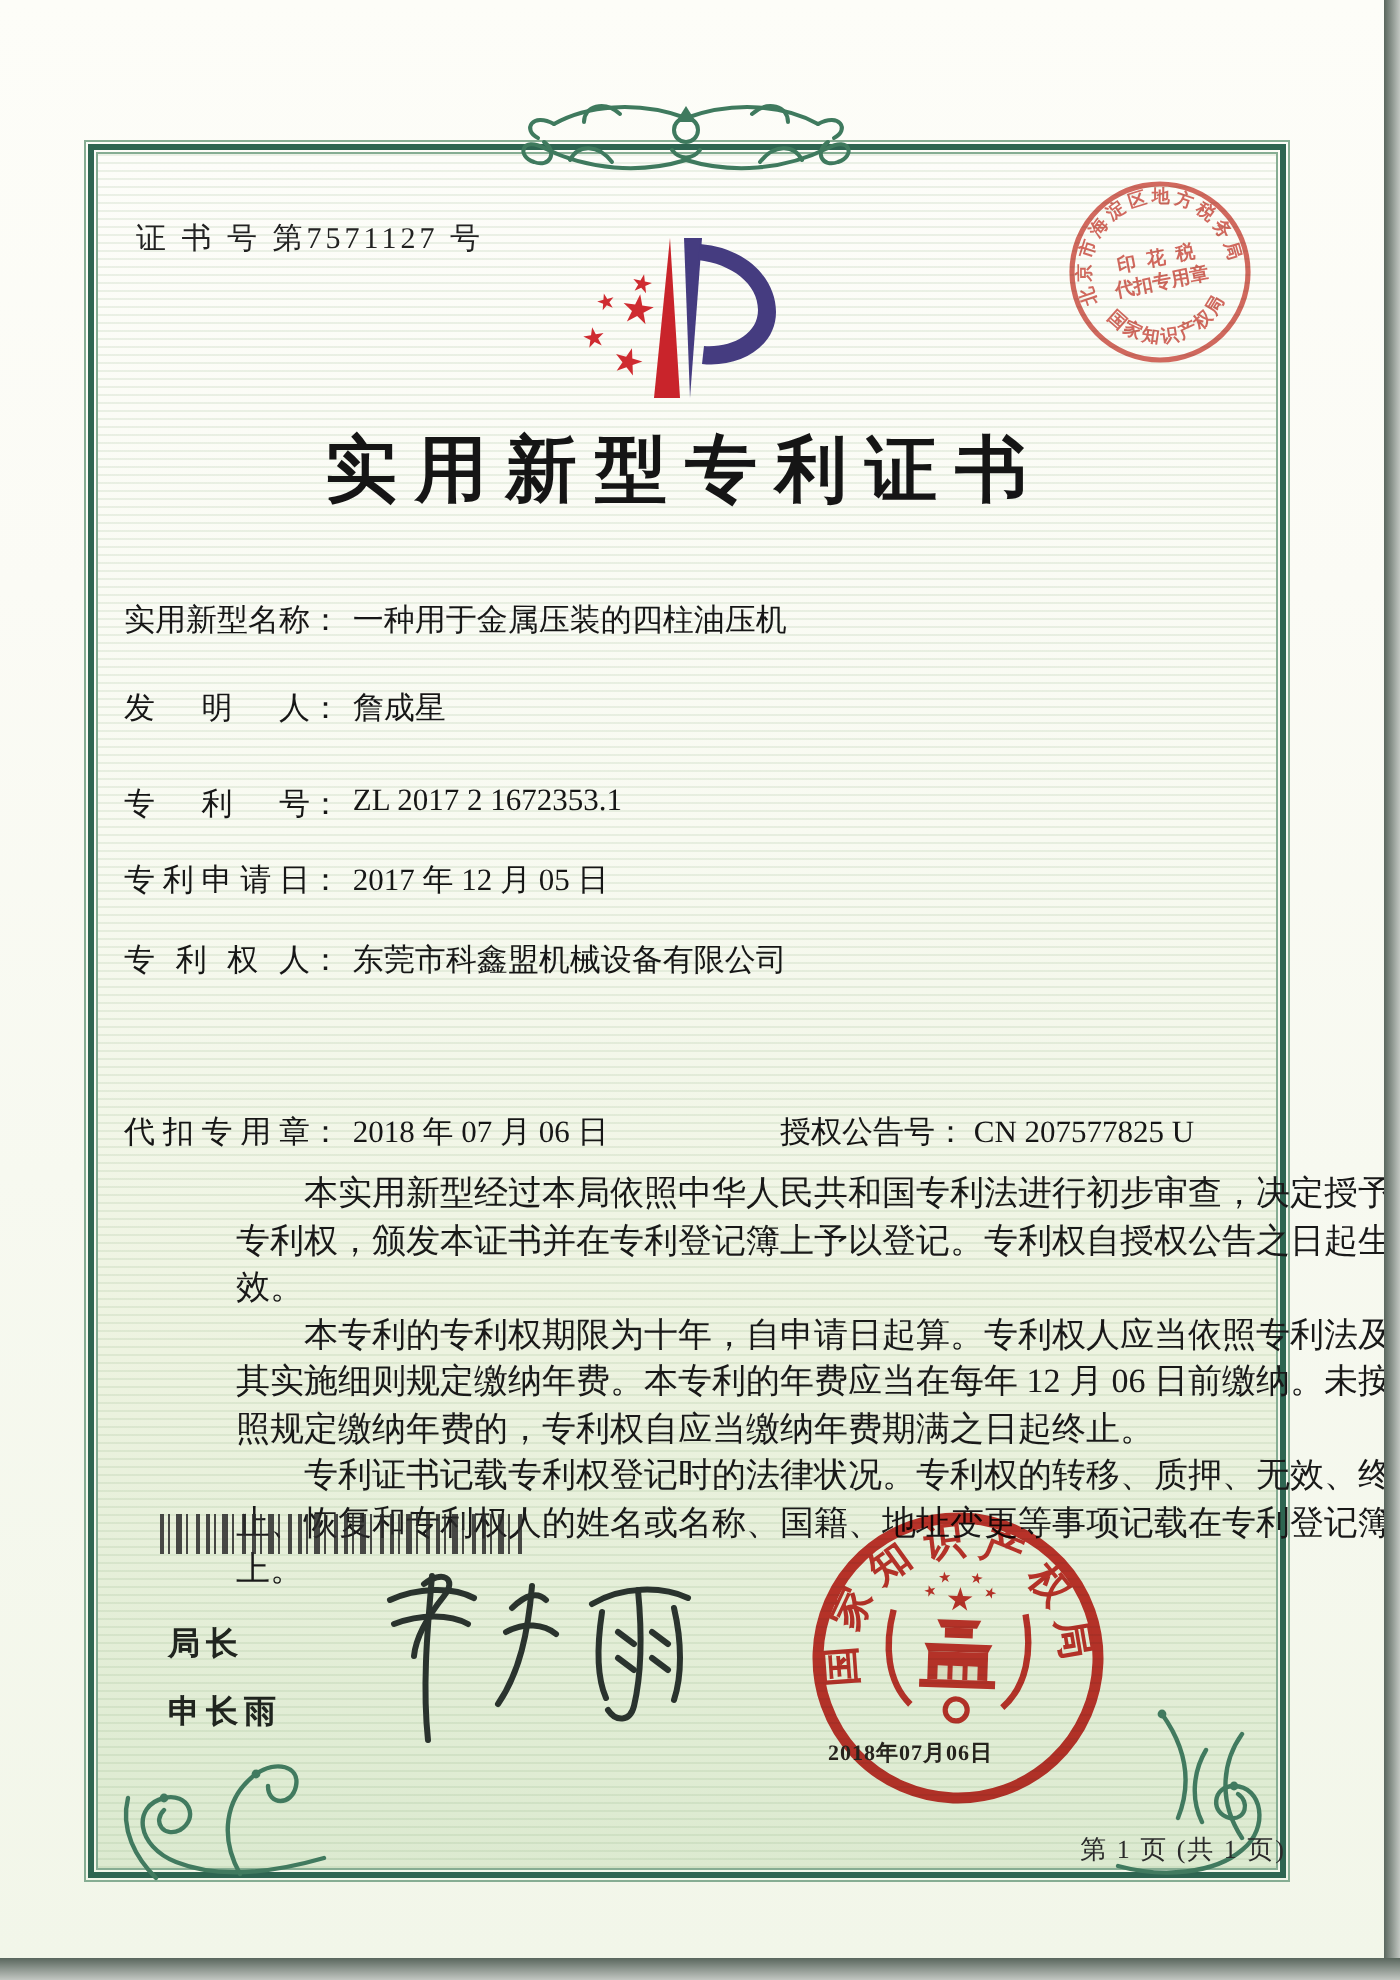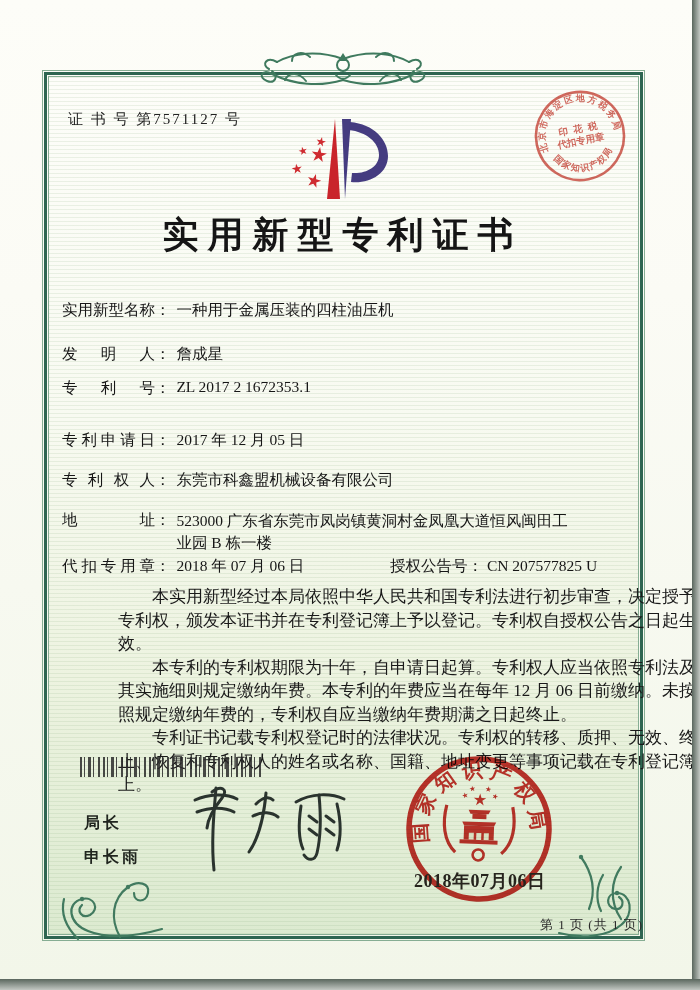--- a/index.html
+++ b/index.html
@@ -31,21 +31,21 @@
   .paras p{margin:0;text-indent:2em;}
   .barcode{left:80px;top:757px;width:181px;height:20px;
     background:repeating-linear-gradient(90deg,
       #2a2a2a 0 2px,transparent 2px 4px,#2a2a2a 4px 5px,transparent 5px 8px,
       #2a2a2a 8px 11px,transparent 11px 13px,#2a2a2a 13px 14px,transparent 14px 18px,
       #2a2a2a 18px 20px,transparent 20px 23px);opacity:.85;}
   .director{left:84px;top:806px;font-family:"Liberation Sans","DejaVu Sans",sans-serif;
     font-weight:700;font-size:16px;color:#20251f;line-height:34px;letter-spacing:3px;}
   .sig-svg{left:150px;top:780px;}
   .seal-svg{left:404px;top:754px;opacity:.93;mix-blend-mode:multiply;transform:rotate(2deg);}
-  .seal-date{left:414px;top:869px;width:140px;font-size:18px;font-weight:600;
+  .seal-date{left:414px;top:869px;width:140px;font-size:11px;font-weight:600;
     color:#26231d;letter-spacing:.5px;}
   .stamp-svg{left:530px;top:84px;transform:rotate(-11deg);opacity:.9;mix-blend-mode:multiply;}
   .crest{left:248px;top:47px;}
   .orn-left{left:48px;top:857px;}
   .orn-right{left:551px;top:849px;}
   .logo{left:281px;top:111px;}
   .page-footer{left:42px;top:916px;width:601px;text-align:right;font-size:13px;
     color:#2a2a2a;letter-spacing:1px;}
   .edge-right{position:absolute;left:692px;top:0;width:8px;height:990px;
     background:linear-gradient(90deg,#59665d,#c2c7c2);}
@@ -118,35 +118,31 @@
   <div class="abs frow" style="top:300px">
     <span class="flabel">实用新型名称</span><span class="fcolon">：</span>
     <span class="fvalue">一种用于金属压装的四柱油压机</span>
   </div>
 
   <div class="abs doc-title">实用新型专利证书</div>
   <div class="abs frow" style="top:344px">
     <span class="flabel">发明人</span><span class="fcolon">：</span>
     <span class="fvalue">詹成星</span>
   </div>
-  <div class="abs frow" style="top:378px">
+  <div class="abs frow" style="top:392px">
     <span class="flabel">专利号</span><span class="fcolon">：</span>
     <span class="fvalue">ZL 2017 2 1672353.1</span>
   </div>
   <div class="abs frow" style="top:430px">
     <span class="flabel">专利申请日</span><span class="fcolon">：</span>
     <span class="fvalue">2017 年 12 月 05 日</span>
   </div>
   <div class="abs frow" style="top:470px">
     <span class="flabel">专利权人</span><span class="fcolon">：</span>
     <span class="fvalue">东莞市科鑫盟机械设备有限公司</span>
-  </div>
-  <div class="abs frow addr" style="top:510px">
-    <span class="flabel">地址</span><span class="fcolon">：</span>
-    <span class="fvalue">523000 广东省东莞市凤岗镇黄洞村金凤凰大道恒风闽田工业园 B 栋一楼</span>
   </div>
   <div class="abs frow" style="top:556px">
     <span class="flabel">代扣专用章</span><span class="fcolon">：</span>
     <span class="fvalue">2018 年 07 月 06 日</span>
   </div>
   <div class="abs grant-no" style="top:556px">
     <span>授权公告号</span><span>：</span>
     <span>CN 207577825 U</span>
   </div>
 

